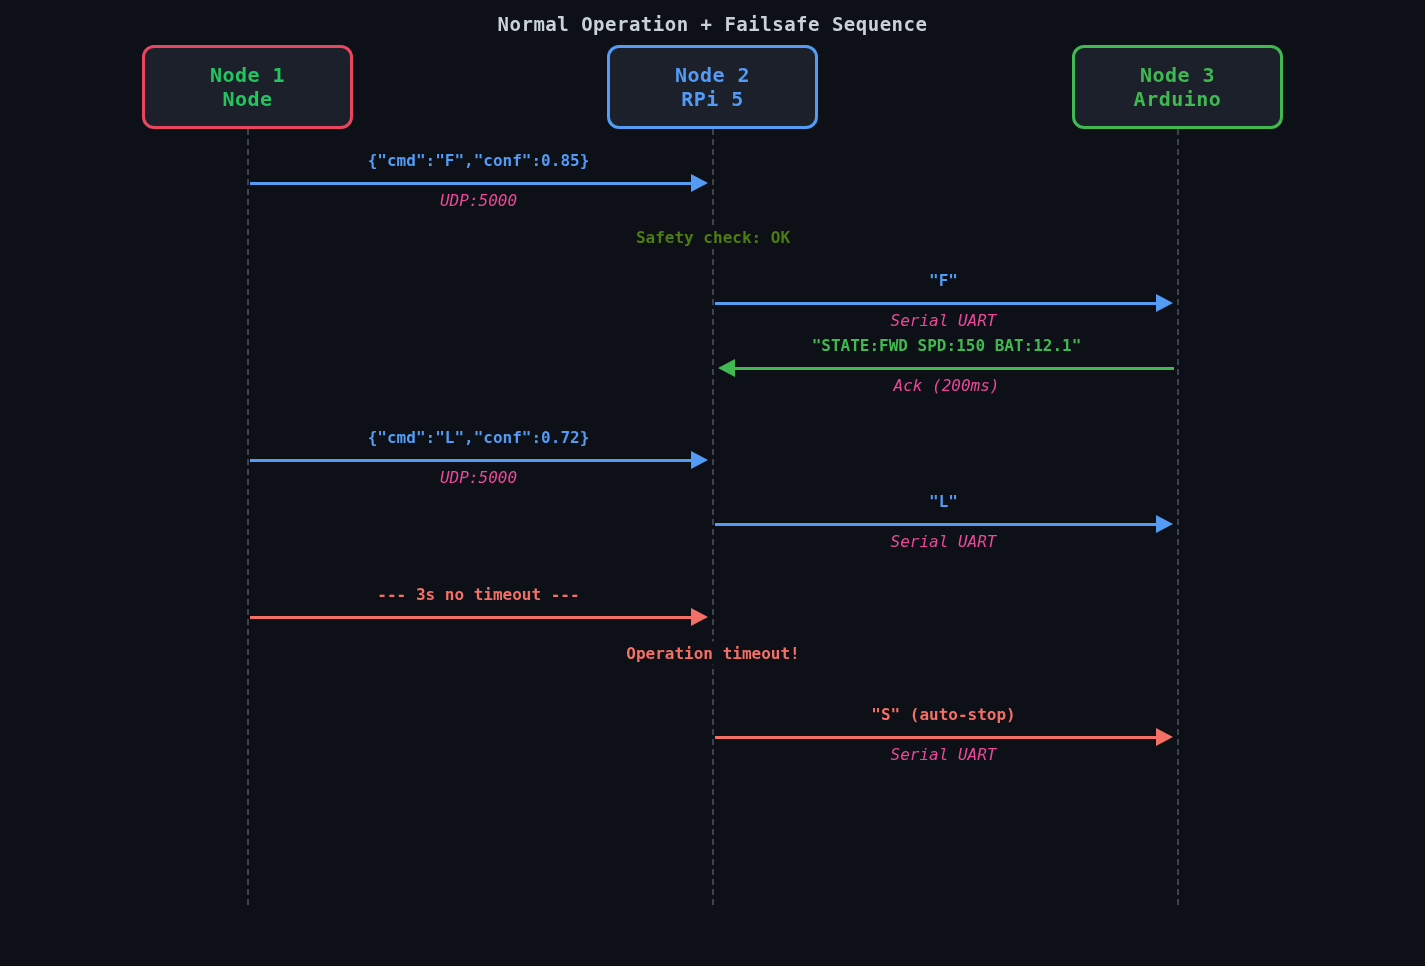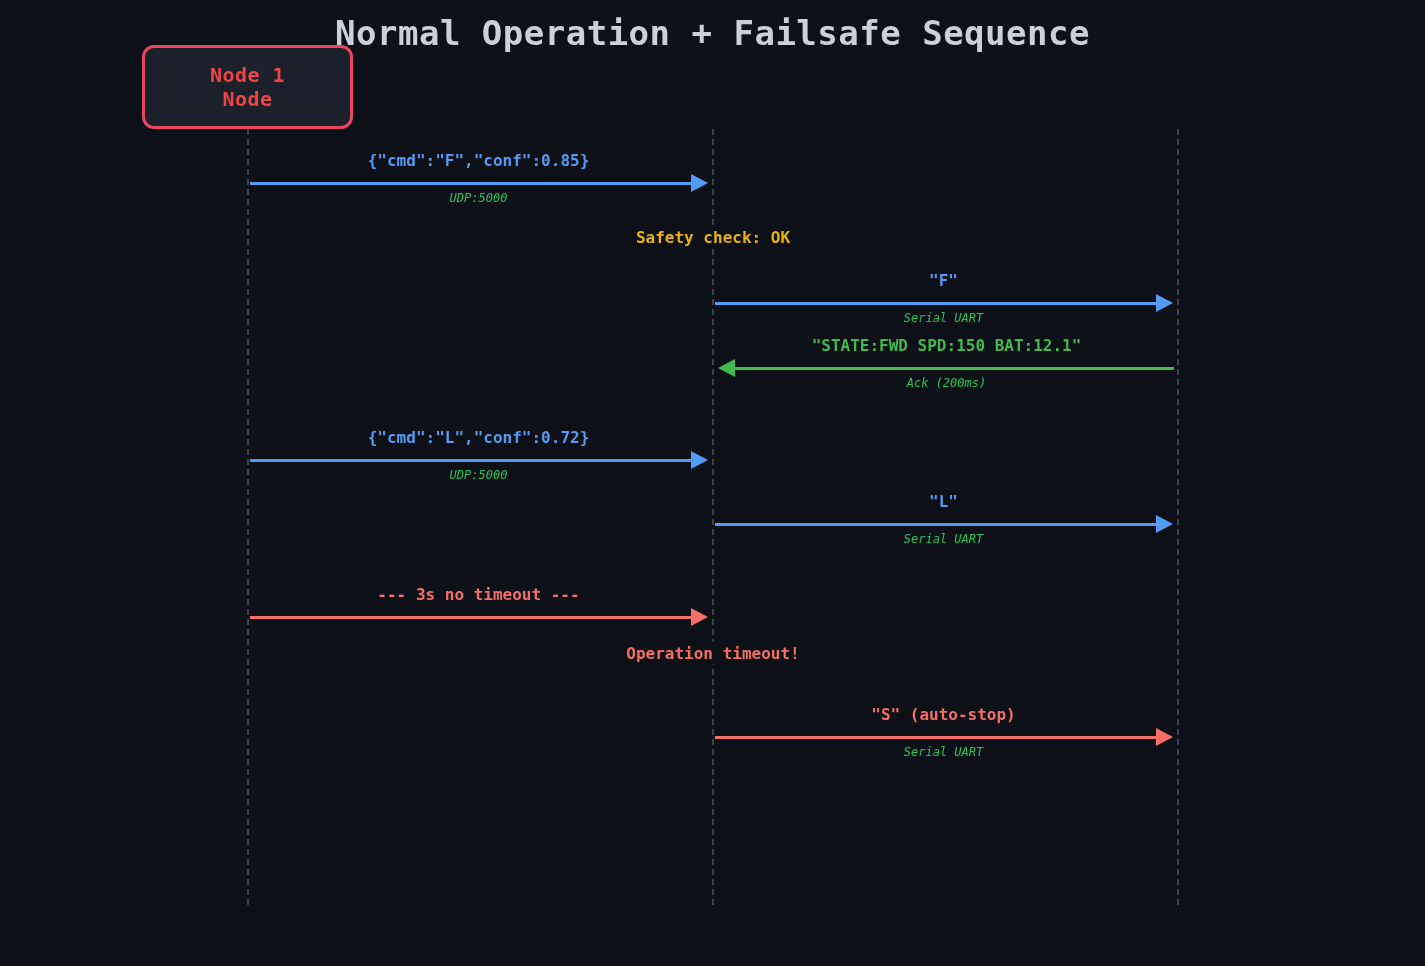--- a/index.html
+++ b/index.html
@@ -7,39 +7,39 @@
     width:1425px;height:966px;
     background:#0d1117;
     font-family:"DejaVu Sans Mono","Liberation Mono",monospace;
     overflow:hidden;
   }
   .stage{position:relative;width:1425px;height:966px;}
 
   .title{
     position:absolute;top:13px;left:0;width:100%;
     text-align:center;
-    font-size:34px;font-weight:bold;letter-spacing:0.5px;
+    font-size:19px;font-weight:bold;letter-spacing:0.5px;
     color:#c9d1d9;
   }
 
   .lifeline{
     position:absolute;top:129px;height:776px;width:0;
     border-left:2px dashed #3b4250;
   }
 
   .node{
     position:absolute;top:45px;width:211px;height:84px;
     box-sizing:border-box;border:3px solid;border-radius:12px;
     background:#1b202a;
     display:flex;flex-direction:column;align-items:center;justify-content:center;
     font-size:20px;font-weight:bold;line-height:24px;
     letter-spacing:0.5px;
   }
 
-  .c-red{color:#ef4444;border-color:#e8455f;}
+  .c-red{color:#22c55e;border-color:#e8455f;}
   .c-blue{color:#539bf5;border-color:#539bf5;}
   .c-green{color:#3fb950;border-color:#3fb950;}
   .c-salmon{color:#f47067;border-color:#f47067;}
 
   .msg{position:absolute;height:0;}
   .msg-label{
     position:absolute;left:0;right:0;top:-33px;
     text-align:center;font-size:16px;font-weight:bold;
     white-space:nowrap;
   }
@@ -47,45 +47,53 @@
   .ltr .msg-line{left:0;right:10px;}
   .rtl .msg-line{left:10px;right:0;}
   .head{
     position:absolute;top:-10px;width:0;height:0;
     border-top:9px solid transparent;border-bottom:9px solid transparent;
   }
   .ltr .head{right:-1px;border-left:17px solid currentColor;}
   .rtl .head{left:-1px;border-right:17px solid currentColor;}
   .msg-sub{
     position:absolute;left:0;right:0;top:7px;
-    text-align:center;font-size:12px;font-style:italic;font-weight:normal;
-    color:#22c55e;white-space:nowrap;
+    text-align:center;font-size:16px;font-style:italic;font-weight:normal;
+    color:#ec4899;white-space:nowrap;
   }
 
   .note{
     position:absolute;transform:translate(-50%,-50%);
     background:#0d1117;padding:2px 12px;
     font-size:16px;font-weight:bold;white-space:nowrap;
   }
-  .note-muted{color:#eab308;}
+  .note-muted{color:#4d7c0f;}
 </style>
 </head>
 <body>
 
 <div class="stage">
 
   <div class="title">Normal Operation + Failsafe Sequence</div>
 
   <div class="lifeline" style="left:247px;"></div>
   <div class="lifeline" style="left:712px;"></div>
   <div class="lifeline" style="left:1177px;"></div>
 
   <div class="node c-red" style="left:142px;">
     <span>Node 1</span>
     <span>Node</span>
+  </div>
+  <div class="node c-blue" style="left:607px;">
+    <span>Node 2</span>
+    <span>RPi 5</span>
+  </div>
+  <div class="node c-green" style="left:1072px;">
+    <span>Node 3</span>
+    <span>Arduino</span>
   </div>
 
   <div class="msg ltr c-blue" style="left:250px;width:457px;top:184px;">
     <div class="msg-label">{"cmd":"F","conf":0.85}</div>
     <div class="msg-line"></div>
     <span class="head"></span>
     <div class="msg-sub">UDP:5000</div>
   </div>
 
   <div class="note note-muted" style="left:713px;top:237px;">Safety check: OK</div>

